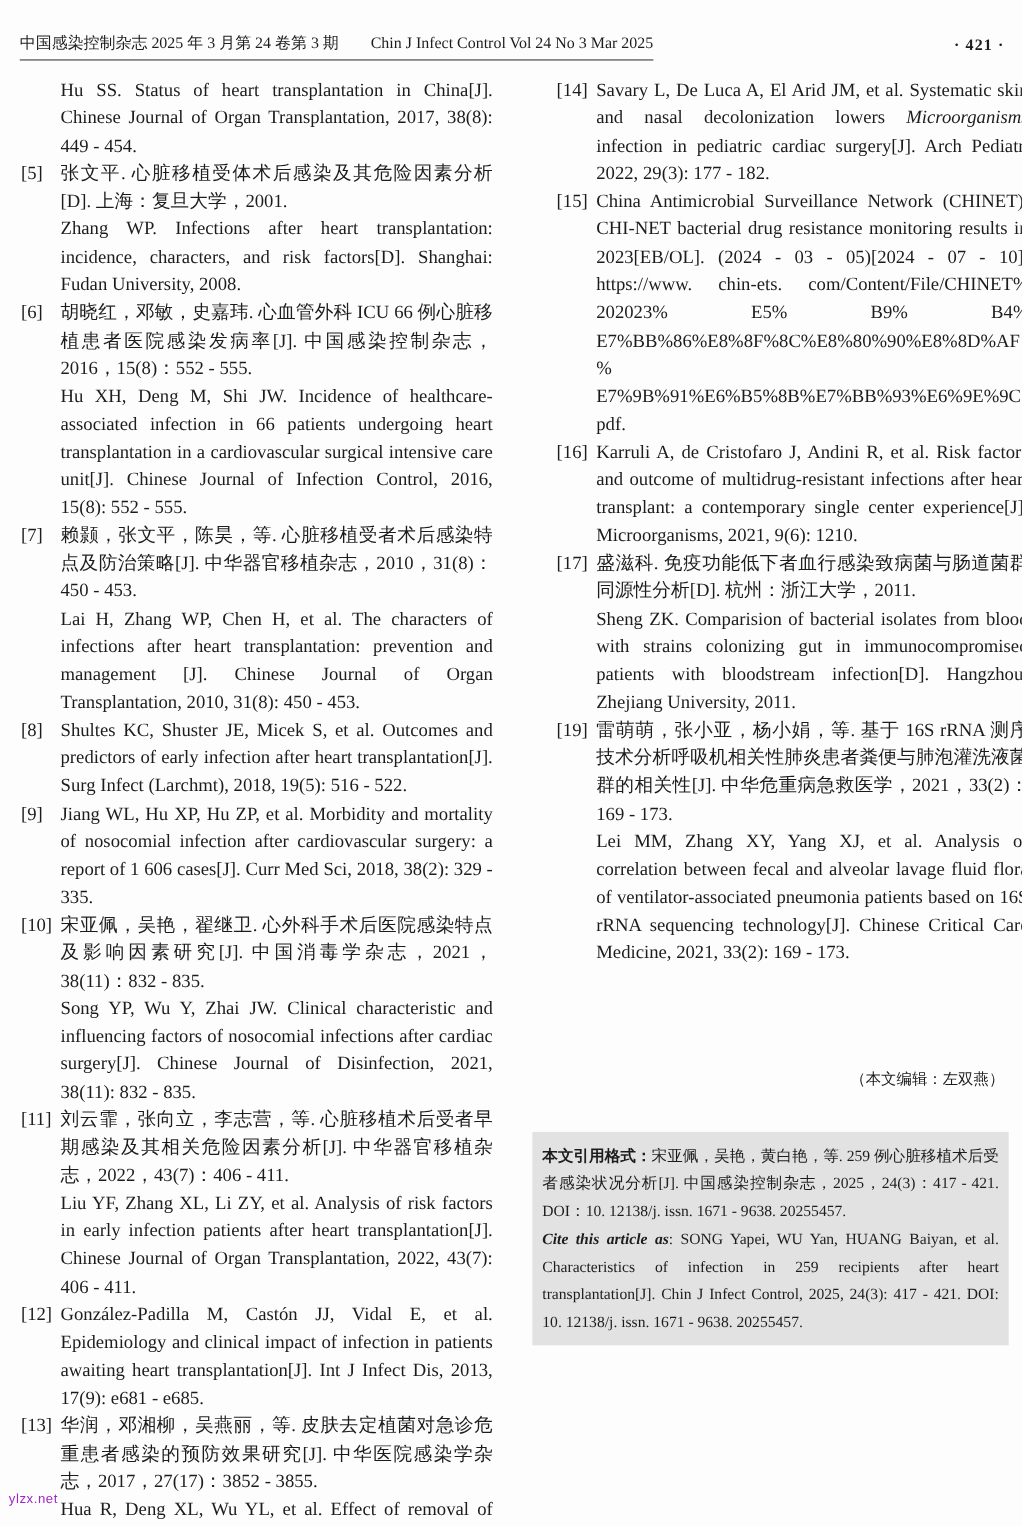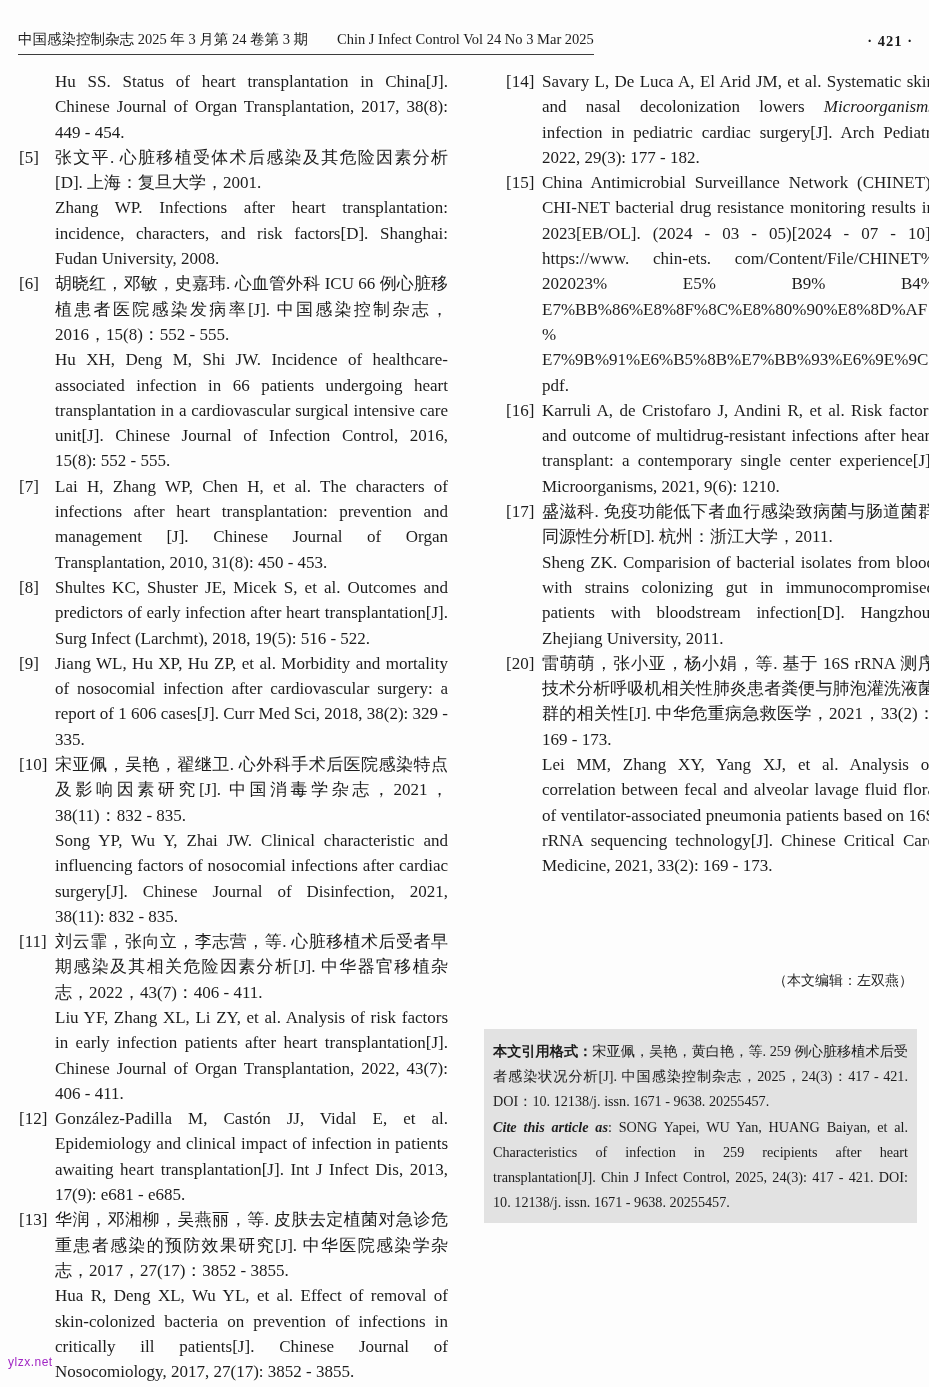--- a/index.html
+++ b/index.html
@@ -65,20 +65,21 @@
     <div class="ref-item">
       <span class="ref-num">[6]</span>
       <div class="ref-body">
         <p class="ref-par"><span>胡晓红，邓敏，史嘉玮. 心血管外科 ICU 66 例心脏移植患者医院感染发病率[J]. 中国感染控制杂志，2016，15(8)：552 - 555.</span></p>
         <p class="ref-par"><span>Hu XH, Deng M, Shi JW. Incidence of healthcare-associated infection in 66 patients undergoing heart transplantation in a cardiovascular surgical intensive care unit[J]. Chinese Journal of Infection Control, 2016, 15(8): 552 - 555.</span></p>
       </div>
     </div>
     <div class="ref-item">
       <span class="ref-num">[7]</span>
       <div class="ref-body">
+        <p class="ref-par"><span>赖颢，张文平，陈昊，等. 心脏移植受者术后感染特点及防治策略[J]. 中华器官移植杂志，2010，31(8)：450 - 453.</span></p>
         <p class="ref-par"><span>Lai H, Zhang WP, Chen H, et al. The characters of infections after heart transplantation: prevention and management [J]. Chinese Journal of Organ Transplantation, 2010, 31(8): 450 - 453.</span></p>
       </div>
     </div>
     <div class="ref-item">
       <span class="ref-num">[8]</span>
       <div class="ref-body">
         <p class="ref-par"><span>Shultes KC, Shuster JE, Micek S, et al. Outcomes and predictors of early infection after heart transplantation[J]. Surg Infect (Larchmt), 2018, 19(5): 516 - 522.</span></p>
       </div>
     </div>
     <div class="ref-item">
@@ -135,21 +136,21 @@
       </div>
     </div>
     <div class="ref-item">
       <span class="ref-num">[17]</span>
       <div class="ref-body">
         <p class="ref-par"><span>盛滋科. 免疫功能低下者血行感染致病菌与肠道菌群同源性分析[D]. 杭州：浙江大学，2011.</span></p>
         <p class="ref-par"><span>Sheng ZK. Comparision of bacterial isolates from blood with strains colonizing gut in immunocompromised patients with bloodstream infection[D]. Hangzhou: Zhejiang University, 2011.</span></p>
       </div>
     </div>
     <div class="ref-item">
-      <span class="ref-num">[20]</span>
+      <span class="ref-num">[19]</span>
       <div class="ref-body">
         <p class="ref-par"><span>雷萌萌，张小亚，杨小娟，等. 基于 16S rRNA 测序技术分析呼吸机相关性肺炎患者粪便与肺泡灌洗液菌群的相关性[J]. 中华危重病急救医学，2021，33(2)：169 - 173.</span></p>
         <p class="ref-par"><span>Lei MM, Zhang XY, Yang XJ, et al. Analysis of correlation between fecal and alveolar lavage fluid flora of ventilator-associated pneumonia patients based on 16S rRNA sequencing technology[J]. Chinese Critical Care Medicine, 2021, 33(2): 169 - 173.</span></p>
       </div>
     </div>
   </div>
 
 <div class="editor-note">（本文编辑：左双燕）</div>
 
 <div class="cite-box" id="citation-box" style="background: rgb(226, 226, 226);">

